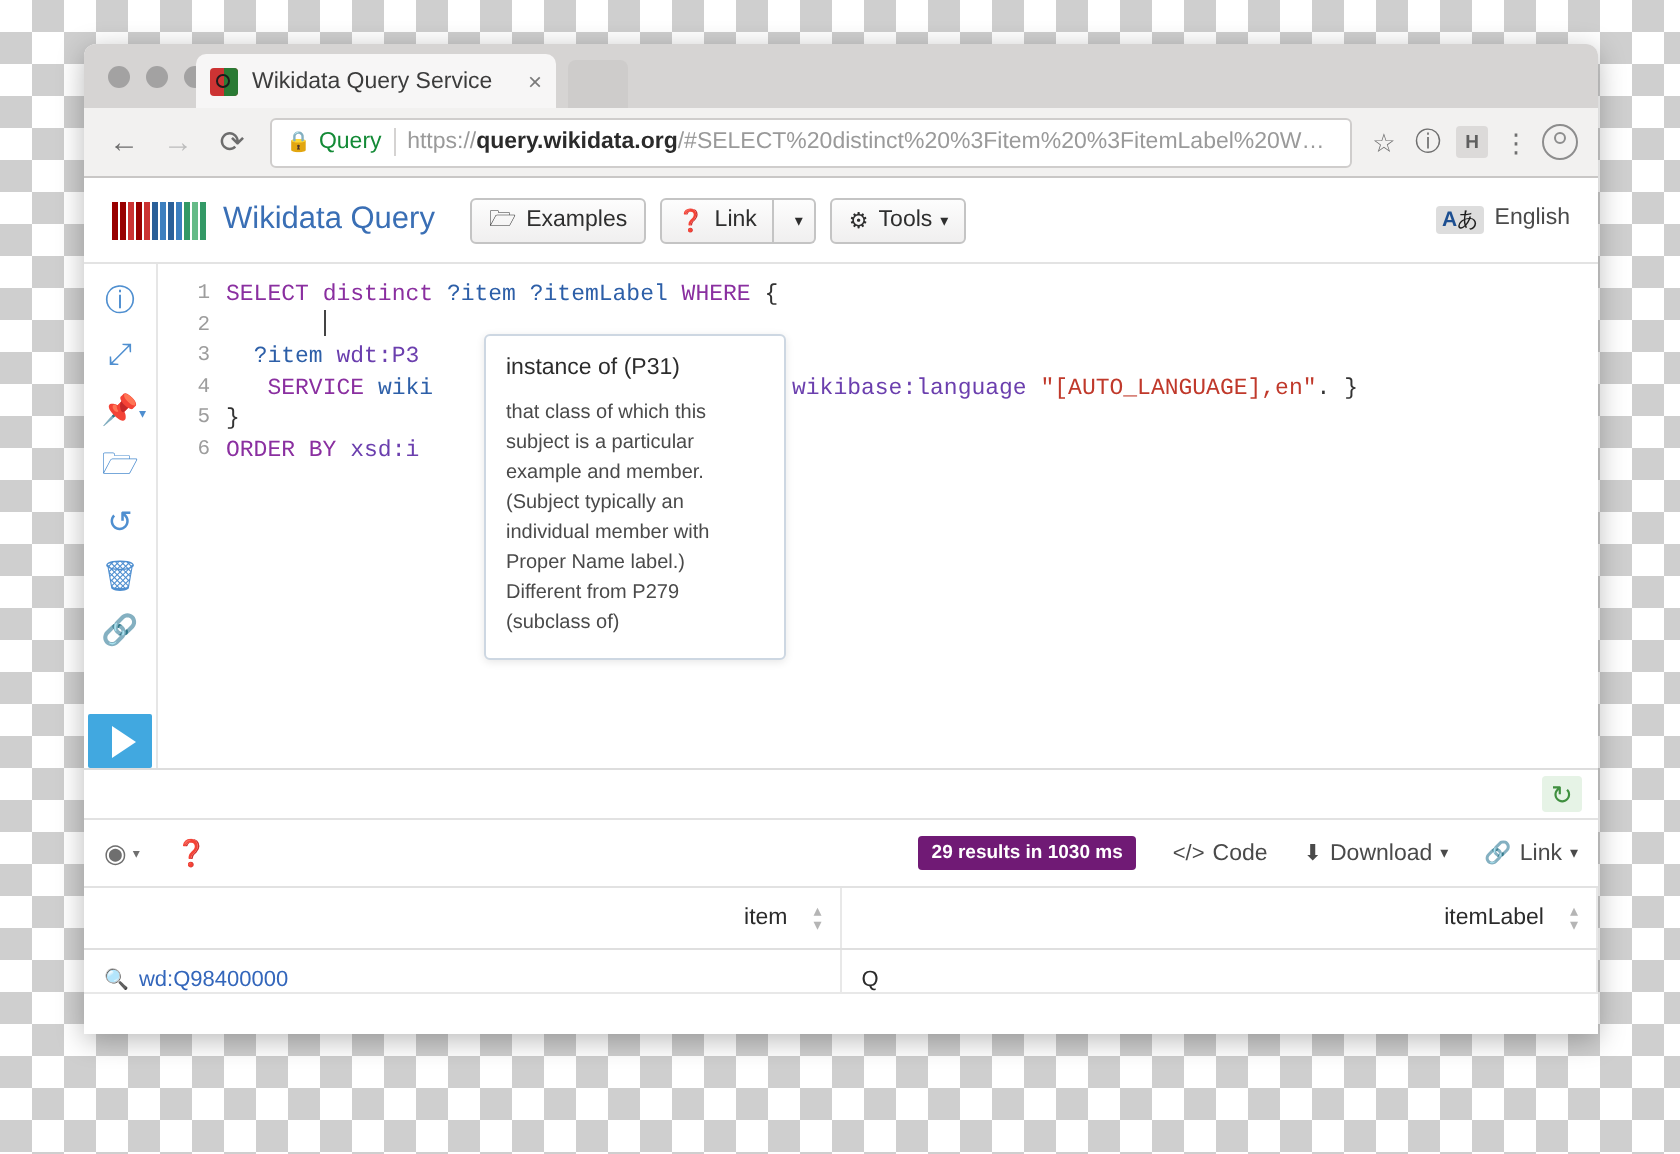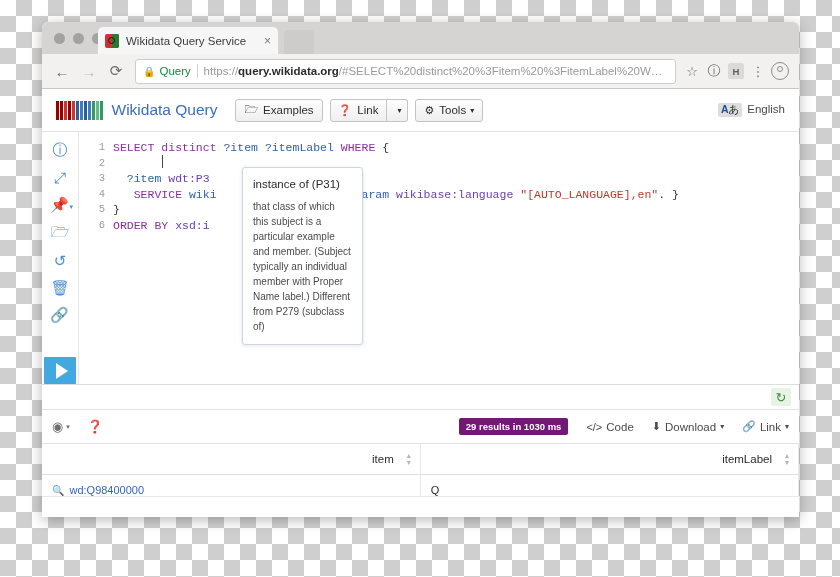--- a/index.html
+++ b/index.html
@@ -332,21 +332,21 @@
   .caret-bar {
     position: absolute;
     left: 83px; top: 23px;
     width: 1px; height: 13px;
     background: #444;
   }
 
   .tooltip {
     position: absolute;
     left: 163px; top: 35px;
-    width: 121px;
+    width: 151px;
     background: #ffffff;
     border: 1px solid #cdd7e2;
     border-radius: 3px;
     box-shadow: 0 1px 4px rgba(0,0,0,0.10);
     padding: 9px 10px 10px 10px;
     box-sizing: border-box;
     font-family: "Liberation Sans", sans-serif;
     z-index: 5;
   }
   .tt-title {

